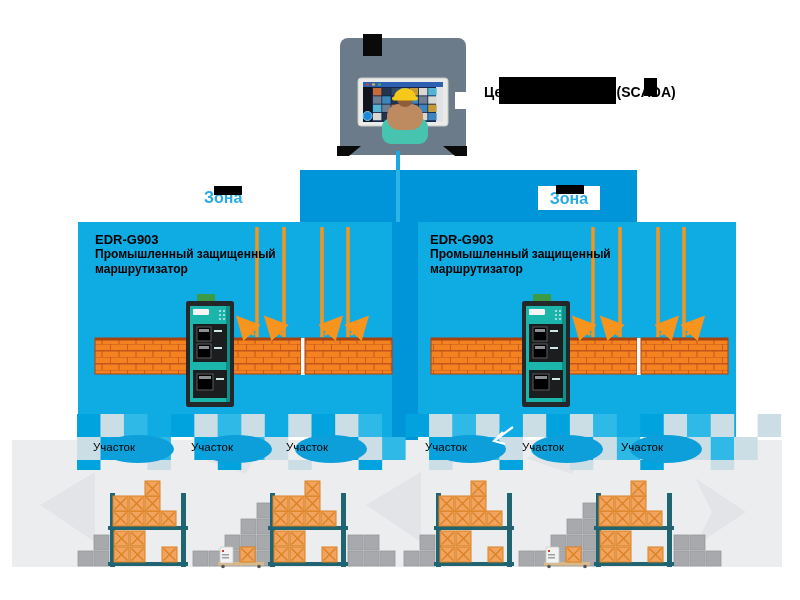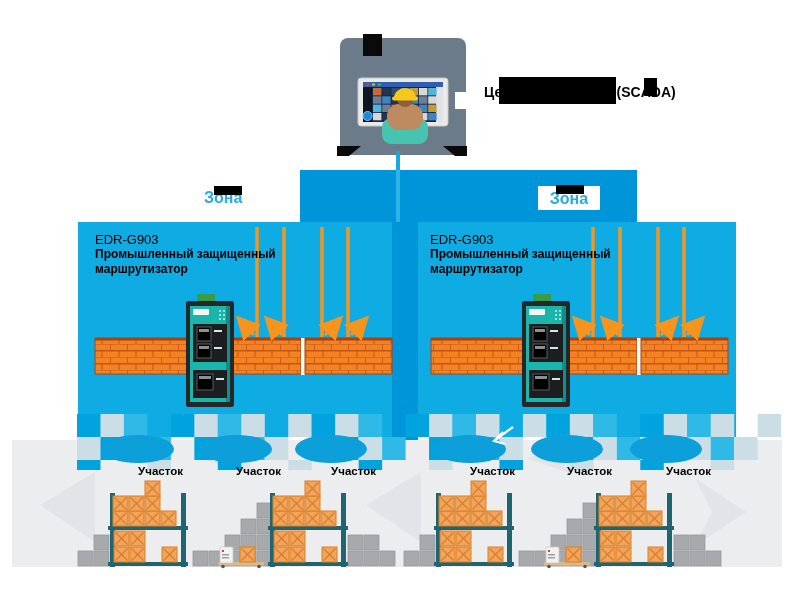--- a/index.html
+++ b/index.html
@@ -23,24 +23,24 @@
   .arrV{stroke:var(--arrow-orange);stroke-width:3.5;}
   .arrD{stroke:var(--arrow-orange);stroke-width:3;fill:none;}
   .rack{fill:var(--rack-teal);}
   .gbox{fill:#A7A9AC;stroke:#96989B;stroke-width:0.8;}
   .bgpoly{fill:#E2E4E7;}
   
   .txt{z-index:3;color:#000;}
   .zona{font-size:16px;font-weight:bold;color:var(--label-blue);z-index:3;}
   .redact{background:#000;z-index:4;}
   .edr{z-index:3;line-height:15px;}
-  .edr .model{font-size:13px;font-weight:normal;}
+  .edr .model{font-size:13px;font-weight:bold;}
   .edr .desc{font-size:12px;font-weight:bold;}
   .scada{left:484px;top:84px;font-size:14px;font-weight:bold;z-index:3;}
-  .section-label{width:90px;text-align:right;font-size:11.5px;font-weight:bold;z-index:3;margin-top:24px;}
+  .section-label{width:90px;text-align:left;font-size:11.5px;font-weight:normal;z-index:3;}
 </style>
 </head>
 <body>
 
 <div class="stage">
 
   <div class="abs ctrl-box"></div>
   <div class="abs vline-top"></div>
   <div class="abs bar"></div>
   <div class="abs vline-bar"></div>

